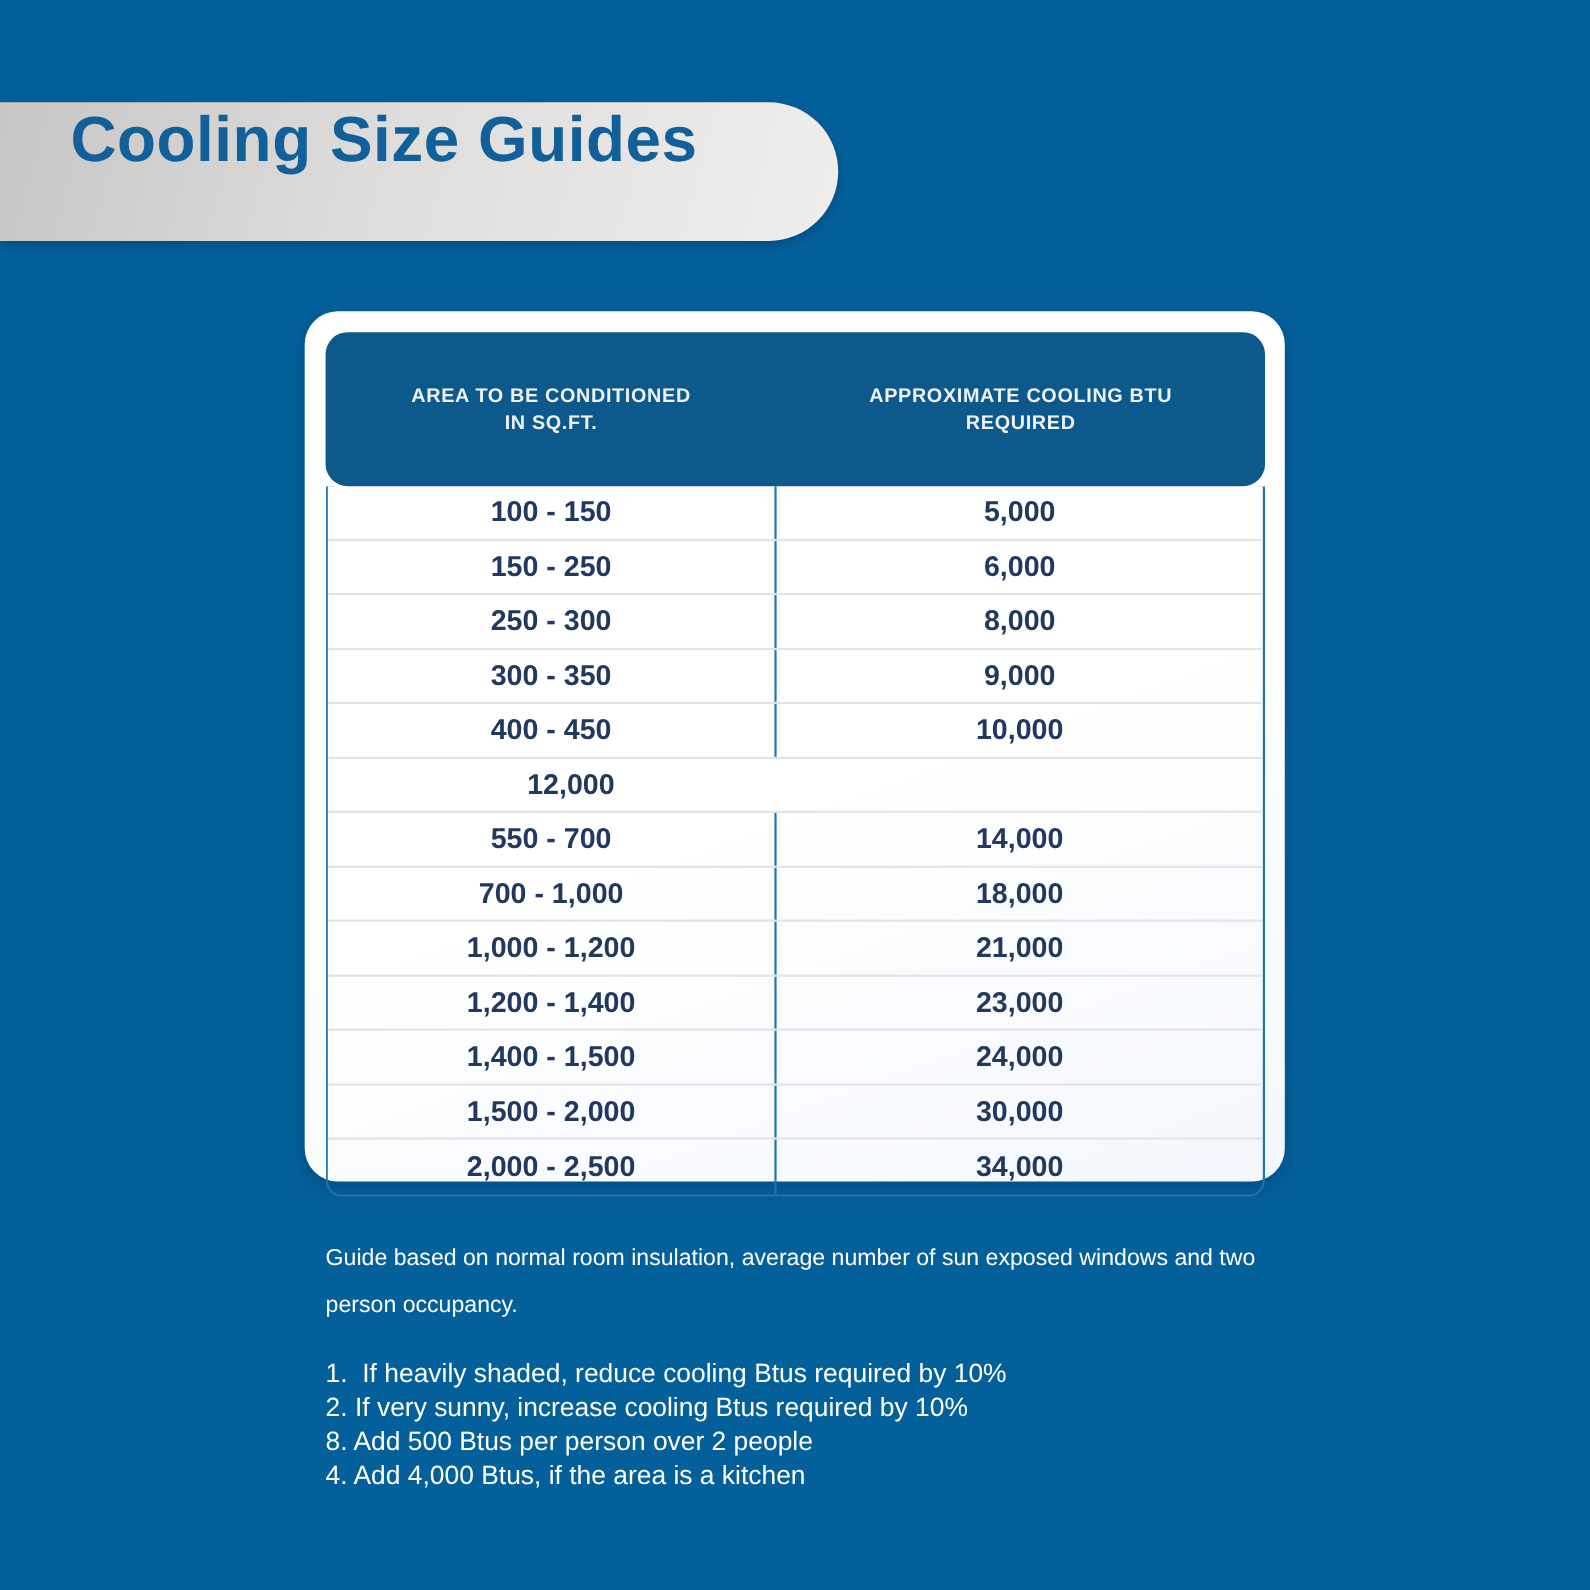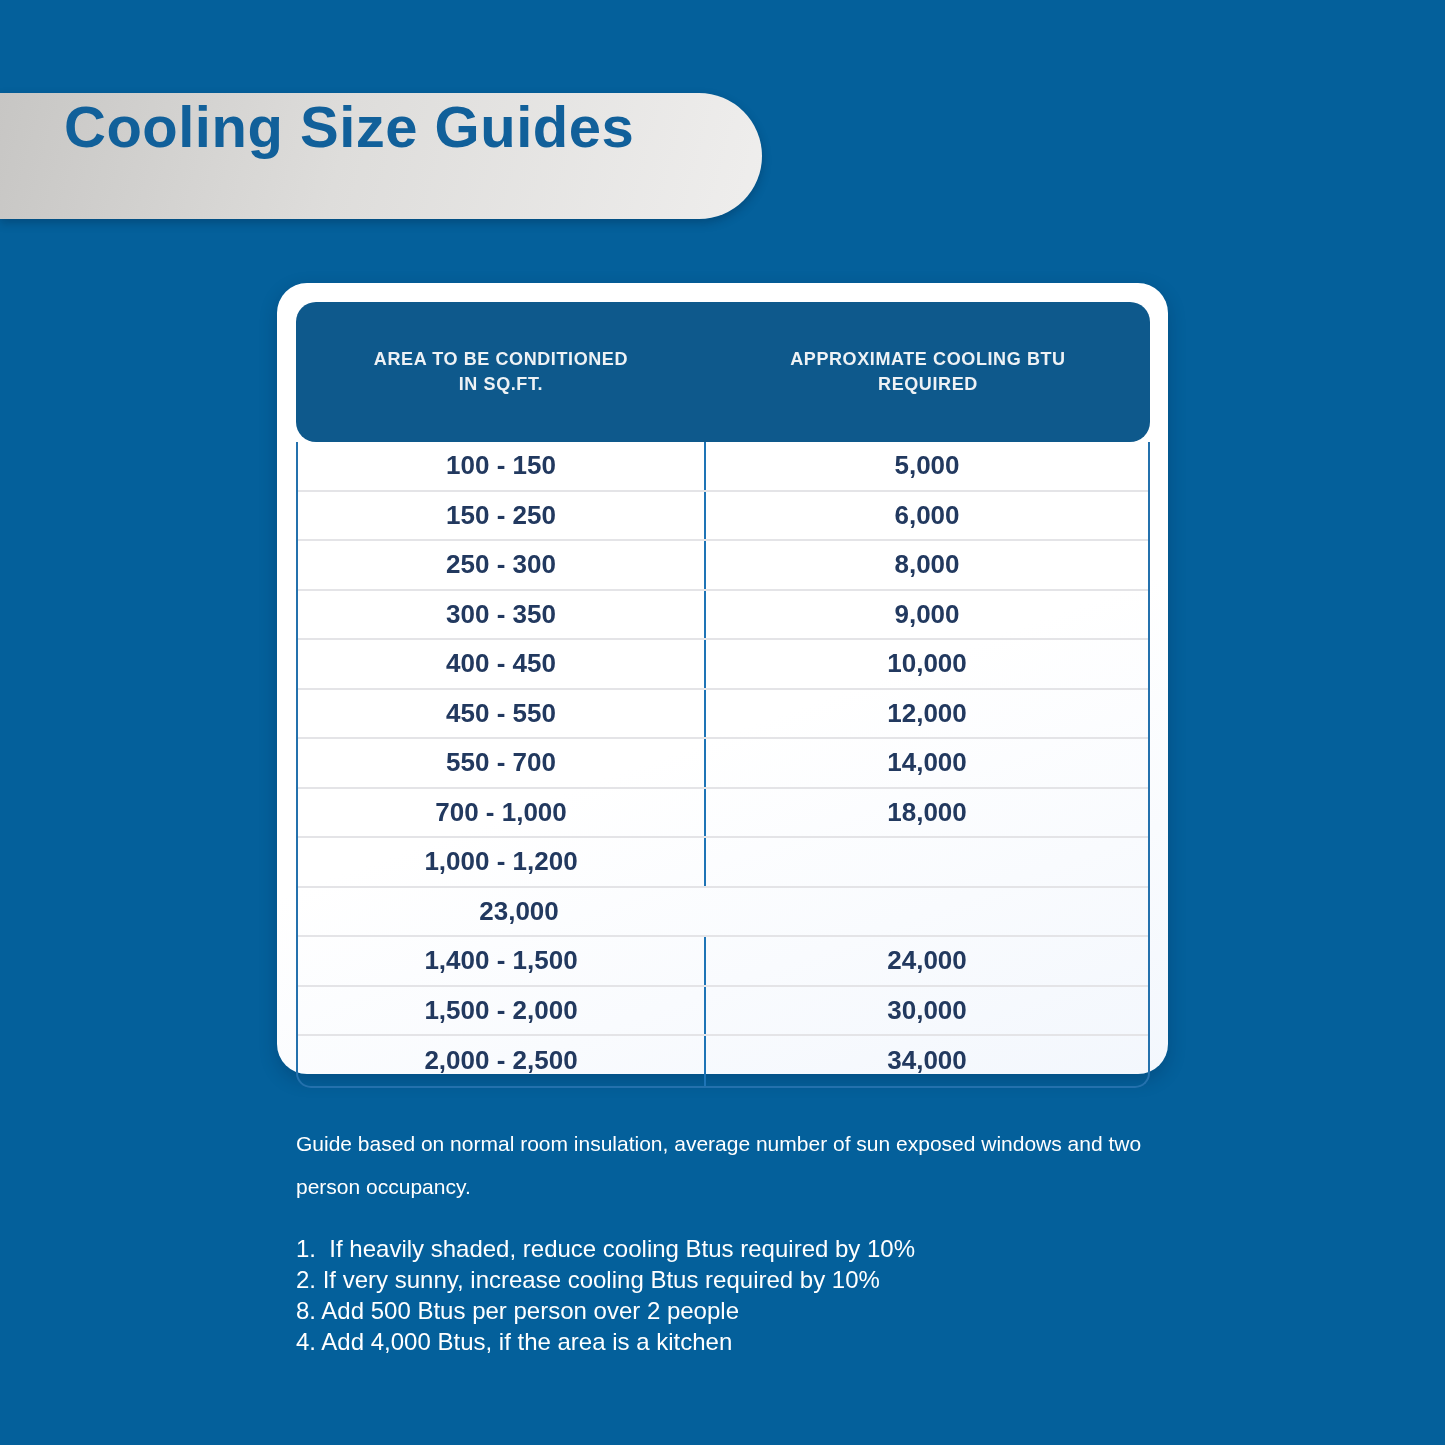--- a/index.html
+++ b/index.html
@@ -147,35 +147,36 @@
     </div>
     <div class="trow">
       <div class="td col1">300 - 350</div>
       <div class="td col2">9,000</div>
     </div>
     <div class="trow">
       <div class="td col1">400 - 450</div>
       <div class="td col2">10,000</div>
     </div>
     <div class="trow">
-      <div class="td col1">450 - 550</div>
       <div class="td col2">12,000</div>
     </div>
     <div class="trow">
       <div class="td col1">550 - 700</div>
       <div class="td col2">14,000</div>
     </div>
     <div class="trow">
       <div class="td col1">700 - 1,000</div>
       <div class="td col2">18,000</div>
     </div>
     <div class="trow">
       <div class="td col1">1,000 - 1,200</div>
+      <div class="td col2">21,000</div>
     </div>
     <div class="trow">
+      <div class="td col1">1,200 - 1,400</div>
       <div class="td col2">23,000</div>
     </div>
     <div class="trow">
       <div class="td col1">1,400 - 1,500</div>
       <div class="td col2">24,000</div>
     </div>
     <div class="trow">
       <div class="td col1">1,500 - 2,000</div>
       <div class="td col2">30,000</div>
     </div>

